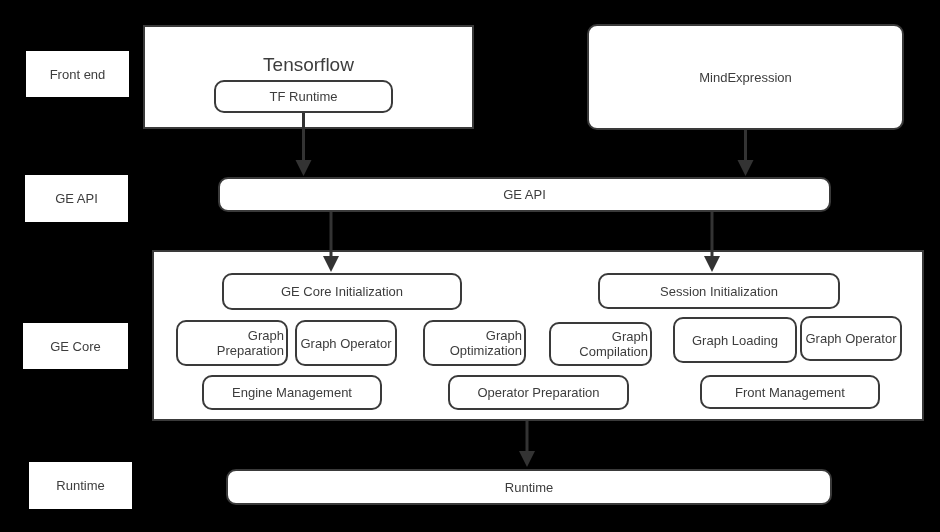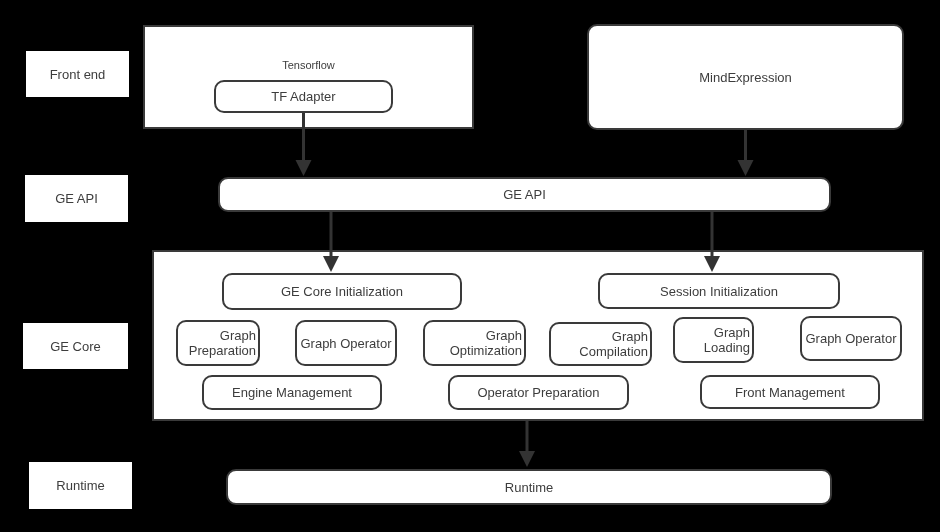--- a/index.html
+++ b/index.html
@@ -29,39 +29,39 @@
 
   .box,.bar,.subbox{
     position:absolute;background:var(--box-bg);
     border:2px solid var(--box-border);box-sizing:border-box;
   }
   .centered{display:flex;align-items:center;justify-content:center;text-align:right;font-size:13px;border-radius:10px;}
 
   .tensorflow-box{left:143px;top:25px;width:331px;height:104px;}
   .tensorflow-title{
     position:absolute;left:0;top:28px;width:100%;
-    text-align:center;font-size:11px;line-height:20px;
+    text-align:center;font-size:19px;line-height:20px;
   }
   .tf-adapter{left:69px;top:53px;width:179px;height:33px;}
 
   .mindexpression-box{left:587px;top:24px;width:317px;height:106px;}
 
   .ge-api-bar{left:218px;top:177px;width:613px;height:35px;}
 
   .ge-core-box{left:143px;top:250px;width:772px;height:171px;margin-left:9px;}
 
   .init-0{left:68px;top:21px;width:240px;height:37px;}
   .init-1{left:444px;top:21px;width:242px;height:36px;}
 
   .stage{line-height:15px;padding:0 2px;}
-  .stage-0{left:22px;top:68px;width:84px;height:46px;}
+  .stage-0{left:22px;top:68px;width:112px;height:46px;}
   .stage-1{left:141px;top:68px;width:102px;height:46px;}
   .stage-2{left:269px;top:68px;width:103px;height:46px;}
   .stage-3{left:395px;top:70px;width:103px;height:44px;}
-  .stage-4{left:519px;top:65px;width:81px;height:46px;}
+  .stage-4{left:519px;top:65px;width:124px;height:46px;}
   .stage-5{left:646px;top:64px;width:102px;height:45px;}
 
   .mgmt-0{left:48px;top:123px;width:180px;height:35px;}
   .mgmt-1{left:294px;top:123px;width:181px;height:35px;}
   .mgmt-2{left:546px;top:123px;width:180px;height:34px;}
 
   .runtime-bar{left:226px;top:469px;width:606px;height:36px;}
 
   svg.arrows{position:absolute;left:0;top:0;pointer-events:none;}
   .arrows line{stroke:var(--arrow);stroke-width:3;}
@@ -72,21 +72,21 @@
 
 <div class="canvas">
 
   <div class="side-label sl-0">Front end</div>
   <div class="side-label sl-1">GE API</div>
   <div class="side-label sl-2">GE Core</div>
   <div class="side-label sl-3">Runtime</div>
 
   <div class="box tensorflow-box">
     <div class="tensorflow-title">Tensorflow</div>
-    <div class="subbox centered tf-adapter">TF Adapter</div>
+    <div class="subbox centered tf-adapter">TF Runtime</div>
   </div>
   <div class="box centered mindexpression-box">MindExpression</div>
 
   <div class="bar centered ge-api-bar">GE API</div>
 
   <div class="box ge-core-box">
     <div class="subbox centered init-0">GE Core Initialization</div>
     <div class="subbox centered init-1">Session Initialization</div>
 
     <div class="subbox centered stage stage-0">Graph Preparation</div>

